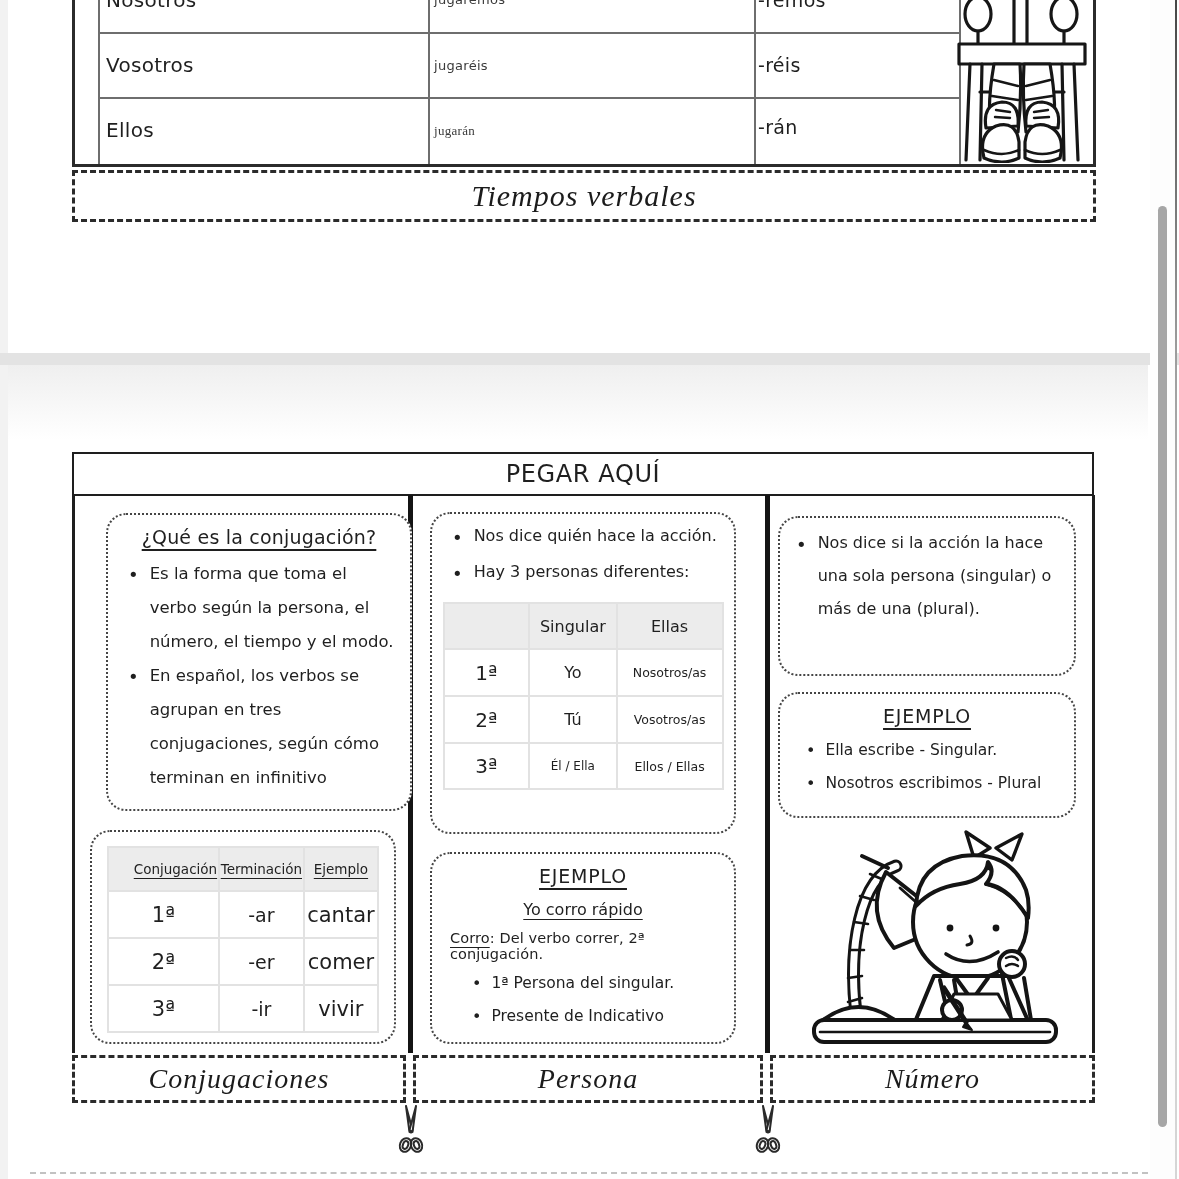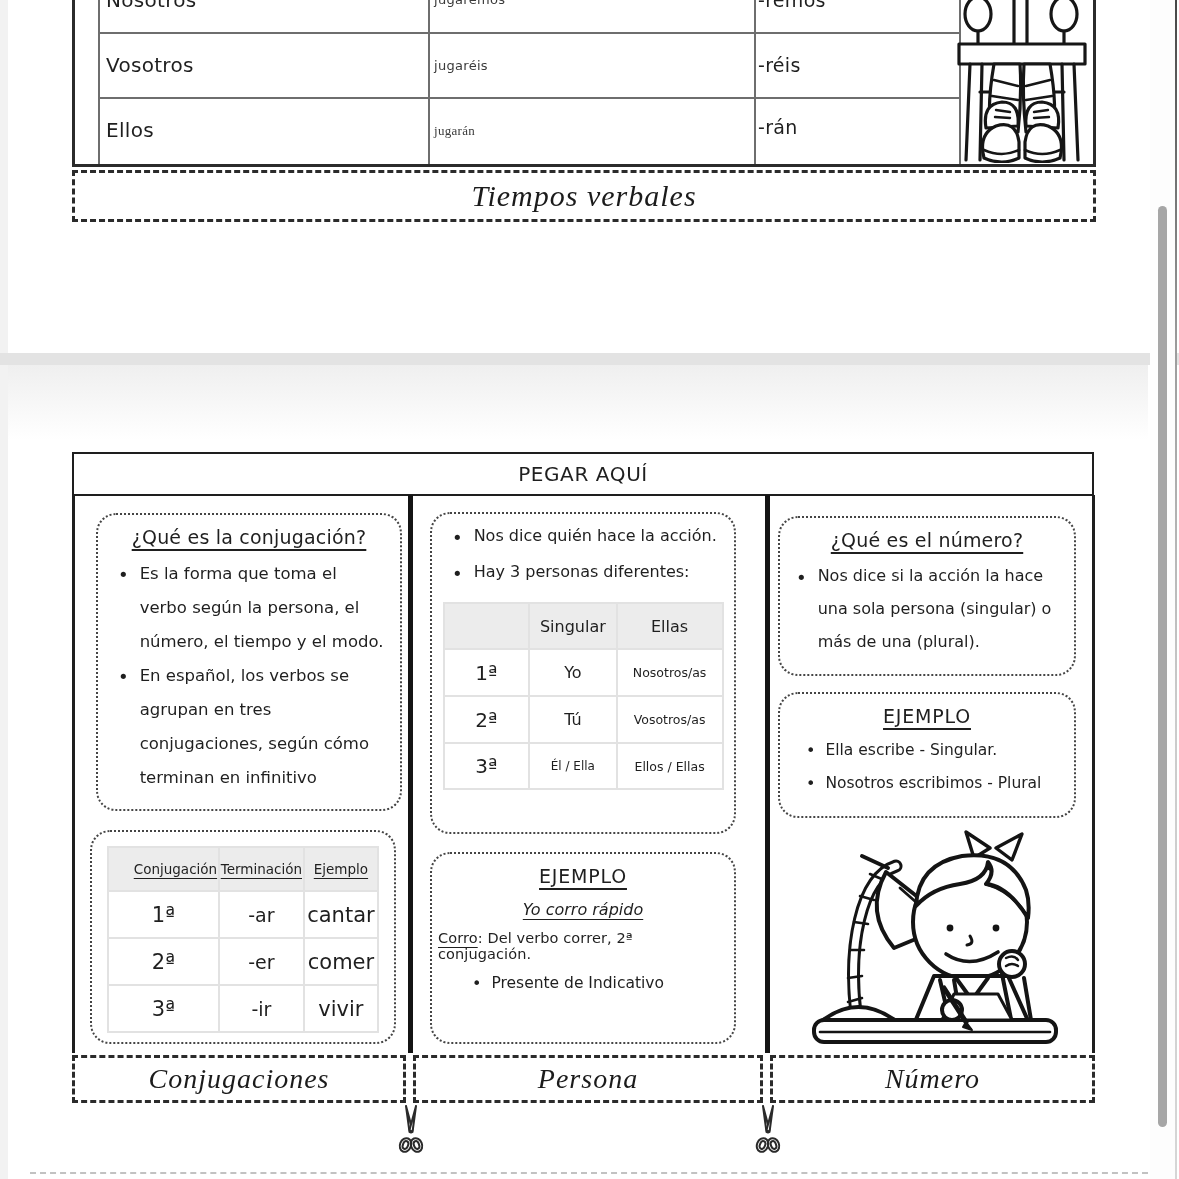--- a/index.html
+++ b/index.html
@@ -35,22 +35,22 @@
   .bullet::before{content:"•";font-size:18px;line-height:2.0;}
   .bullet.tight{line-height:2.0;font-size:16px;}
   .wtable{border-collapse:collapse;background:#fff;}
   .wtable td{border:2px solid #e2e2e2;text-align:center;vertical-align:middle;padding:0;}
   .wtable .hd{background:#ececec;}
   .u{text-decoration:underline;text-underline-offset:4px;text-decoration-thickness:1.4px;}
   .divider{position:absolute;width:5px;background:#141414;}
   .ej-title{text-align:center;font-size:19px;letter-spacing:.8px;margin-top:11px;
     text-decoration:underline;text-underline-offset:5px;text-decoration-thickness:1.6px;}
   .ej-phrase{text-align:center;font-size:16px;margin-top:13px;
-    text-decoration:underline;text-underline-offset:4px;font-style:italic;}
-  .ej-note{font-size:14.5px;margin:11px 6px 0 6px;letter-spacing:.1px;}
+    text-decoration:underline;text-underline-offset:4px;}
+  .ej-note{font-size:14.5px;margin:11px 6px 0 18px;letter-spacing:.1px;}
   .ej-bullets{padding:6px 8px 0 40px;}
   .ej-bullet{display:flex;gap:10px;font-size:15.5px;line-height:2.05;}
   .ej-bullet::before{content:"•";font-size:16px;}
   .scrollbar-thumb{position:absolute;background:#a6a6a6;border-radius:5px;}
 </style>
 </head>
 <body>
 
 <div class="page" style="left:8px;top:0;width:1140px;height:353px;"></div>
 
@@ -105,29 +105,29 @@
 <div class="cutbox" style="left:72px;top:170px;width:1018px;height:46px;">
   <span class="script-label" style="font-size:30px;">Tiempos verbales</span>
 </div>
 
 <div class="abs" style="left:0;top:0;width:8px;height:1179px;background:#f2f2f2;"></div>
 <div class="abs" style="left:0;top:353px;width:1179px;height:12px;background:#e3e3e3;"></div>
 
 <div class="page" style="left:8px;top:365px;width:1140px;height:814px;background:linear-gradient(#efefef,#ffffff 75px);"></div>
 
 <div class="abs" style="left:72px;top:452px;width:1018px;height:40px;border:2.5px solid #1e1e1e;background:#fff;display:flex;align-items:center;justify-content:center;">
-  <span style="font-size:20px;letter-spacing:.6px;">PEGAR AQUÍ</span>
+  <span style="font-size:24px;letter-spacing:.6px;">PEGAR AQUÍ</span>
 </div>
 
 <div class="oline" style="left:72px;top:495px;width:2.5px;height:558px;background:#1e1e1e;"></div>
 <div class="oline" style="left:1092px;top:495px;width:2.5px;height:558px;background:#1e1e1e;"></div>
 <div class="divider" style="left:408px;top:495px;height:558px;"></div>
 <div class="divider" style="left:765px;top:495px;height:558px;"></div>
 
-<div class="dotted-box" style="left:96px;top:513px;width:302px;height:294px;">
+<div class="dotted-box" style="left:106px;top:513px;width:302px;height:294px;">
   <div class="box-title">¿Qué es la conjugación?</div>
   <div class="bullets">
     <div class="bullet">
         <span>Es la forma que toma el verbo según la persona, el número, el tiempo y el modo.</span>
       </div>
     <div class="bullet">
         <span>En español, los verbos se agrupan en tres conjugaciones, según cómo terminan en infinitivo</span>
       </div>
   </div>
 </div>
@@ -195,27 +195,29 @@
 </div>
 
 <div class="dotted-box" style="left:430px;top:852px;width:302px;height:188px;">
   <div class="ej-title">EJEMPLO</div>
   <div class="ej-phrase">Yo corro rápido</div>
   <div class="ej-note">
     <span class="u">Corro</span><span>: Del verbo correr, 2ª conjugación.</span>
   </div>
   <div class="ej-bullets">
     <div class="ej-bullet">
+        <span>1ª Persona del singular.</span>
+      </div>
+    <div class="ej-bullet">
         <span>Presente de Indicativo</span>
       </div>
   </div>
 </div>
 
 <div class="dotted-box" style="left:778px;top:516px;width:294px;height:156px;">
-  <div class="box-title">¿Qué es el número?</div>
   <div class="bullets" style="padding-left:16px;">
     <div class="bullet" style="font-size:16px;">
         <span>Nos dice si la acción la hace una sola persona (singular) o más de una (plural).</span>
       </div>
   </div>
 </div>
 
 <div class="dotted-box" style="left:778px;top:692px;width:294px;height:122px;">
   <div class="ej-title">EJEMPLO</div>
   <div class="ej-bullets" style="padding-left:26px;padding-top:8px;">

